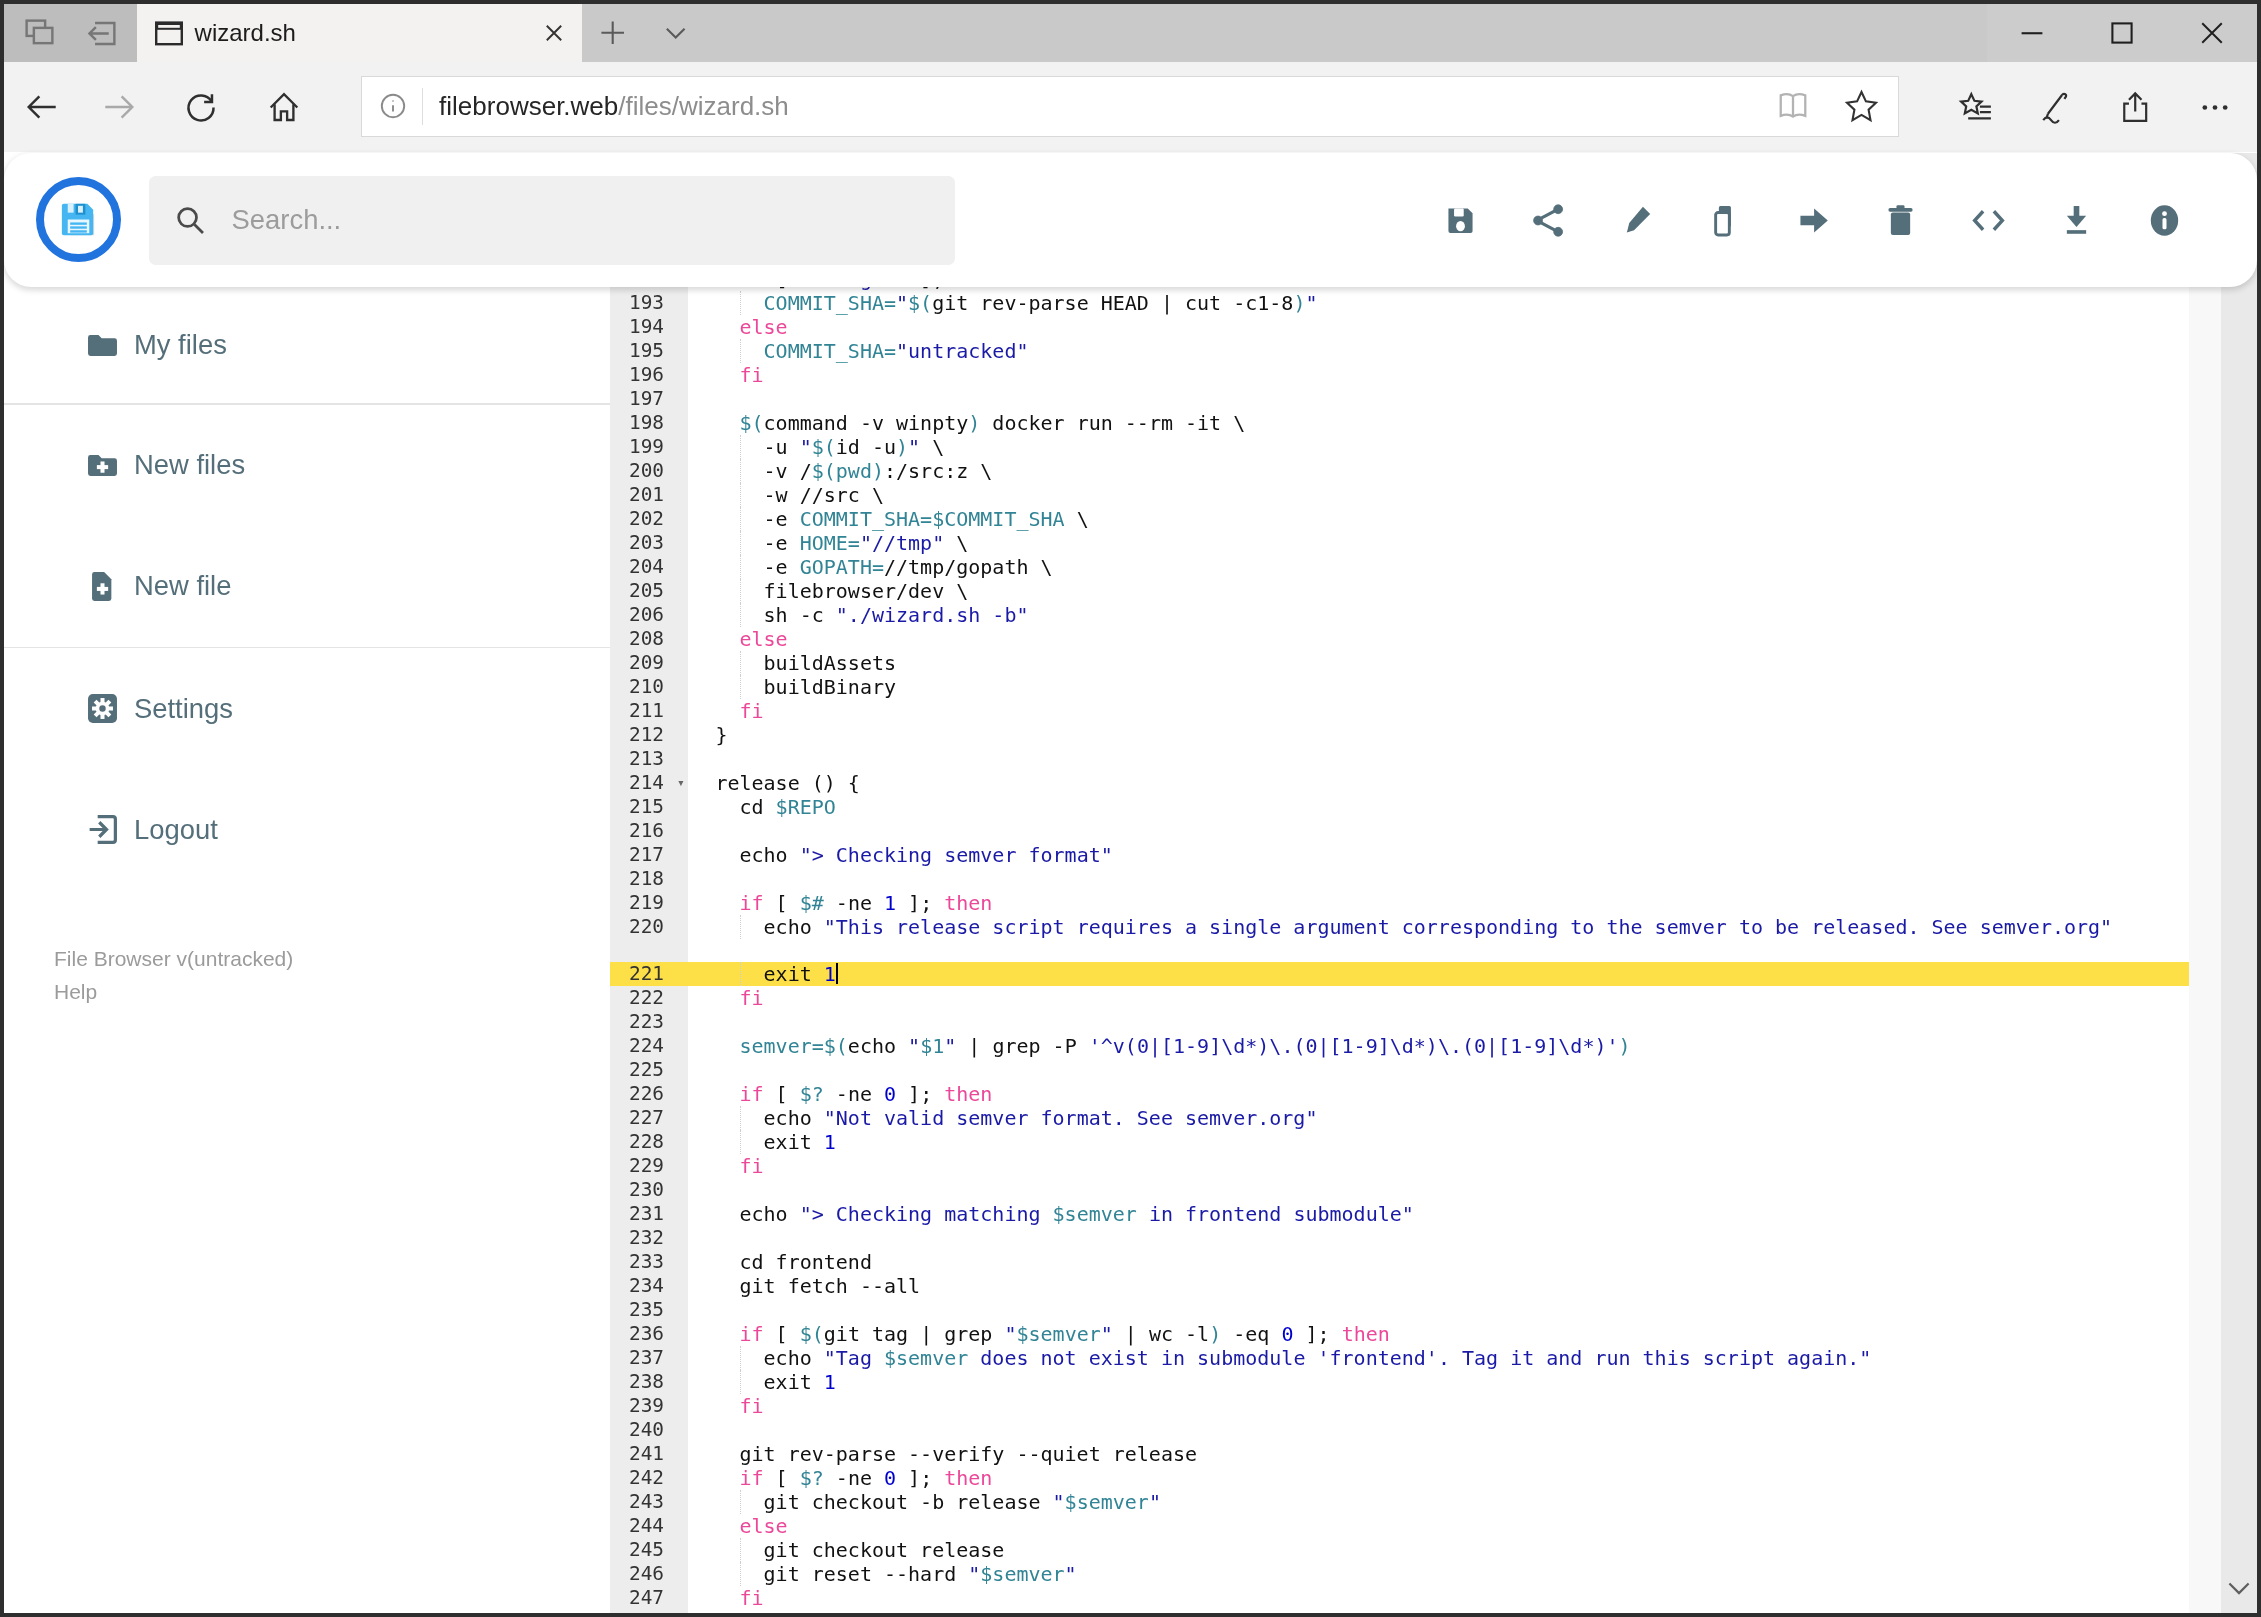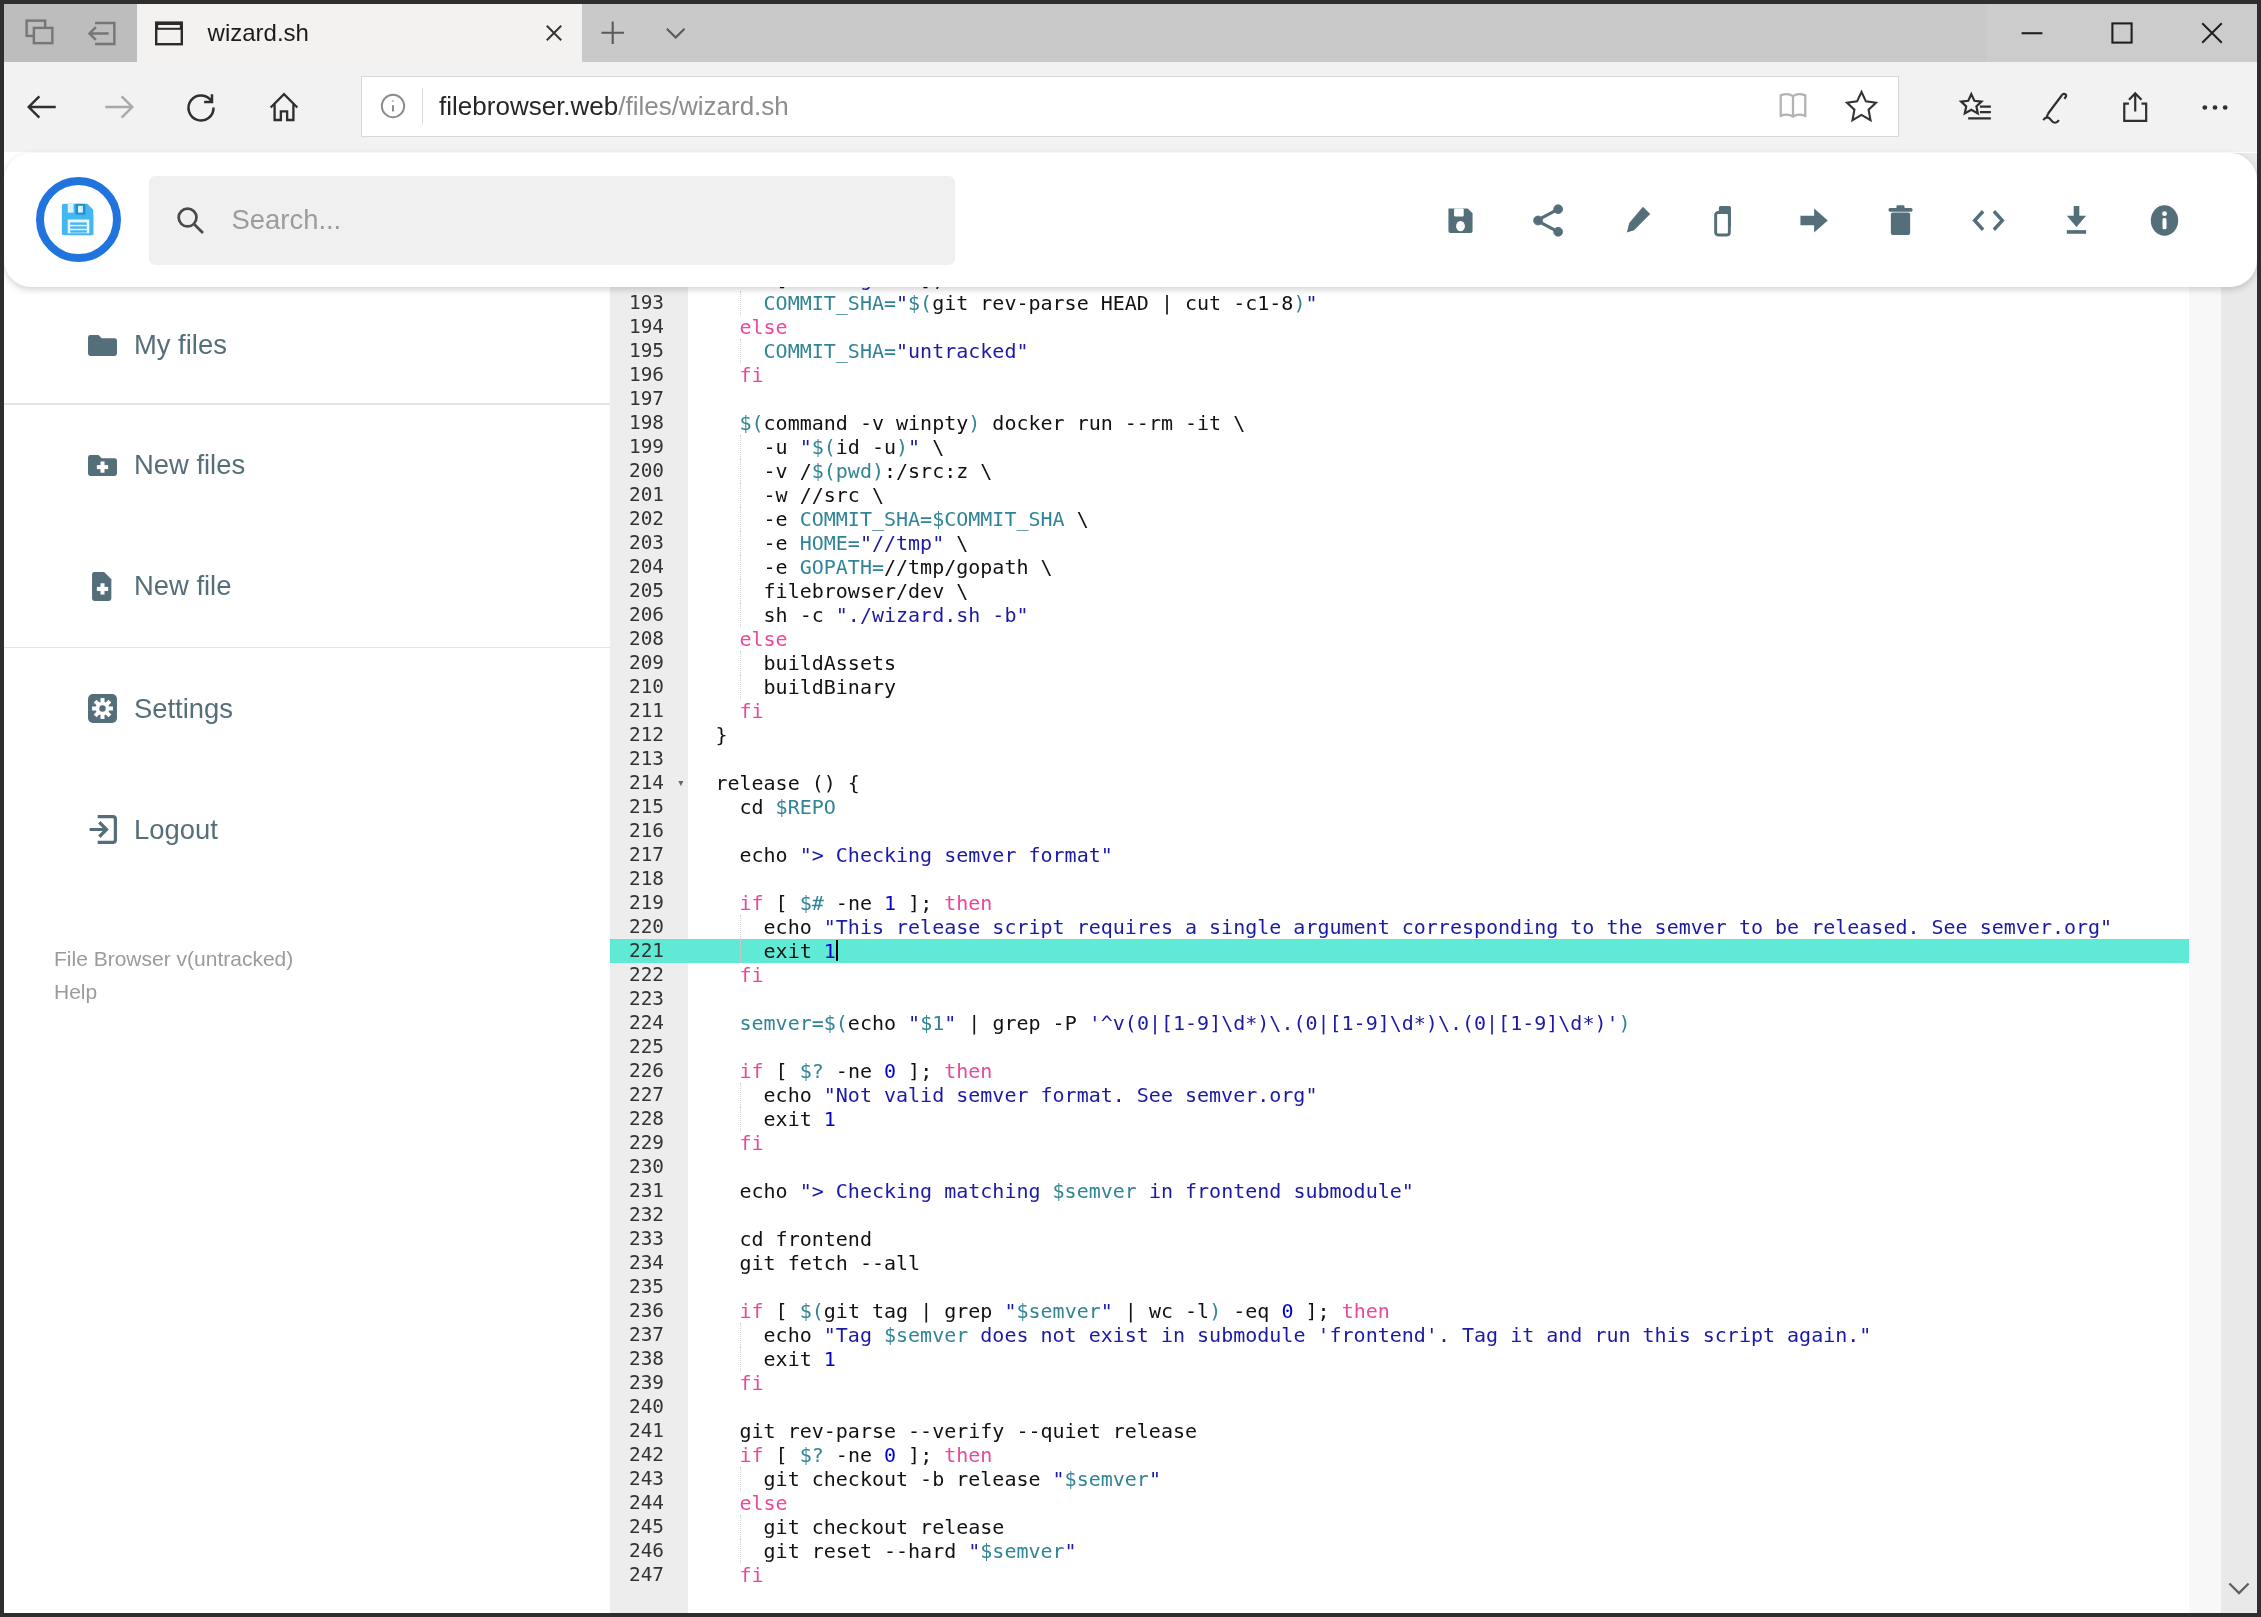--- a/index.html
+++ b/index.html
@@ -4,21 +4,21 @@
 <style>
   html,body{margin:0;padding:0;background:#666;}
   .window{width:2261px;height:1617px;border:4px solid #2e2e2e;box-sizing:border-box;
     position:relative;background:#fff;overflow:hidden;font-family:"Liberation Sans",sans-serif;}
   svg{display:block}
 
   
   .titlebar{position:absolute;left:0;top:0;width:2253px;height:58px;background:#c9c9c9;display:flex;align-items:stretch;}
   .tabzone-left{width:123px;background:#bdbdbd;display:flex;align-items:center;justify-content:space-around;padding:0 4.8px;}
   .tb-iconbtn{width:42px;height:42px;display:flex;align-items:center;justify-content:center;}
-  .tab{width:413px;background:#f3f2f1;display:flex;align-items:center;padding:8px 16px;gap:23px;}
+  .tab{width:413px;background:#f3f2f1;display:flex;align-items:center;padding:8px 16px;gap:10px;}
   .tab-title{font-size:24px;color:#1c1c1c;flex:1;white-space:nowrap;}
   .tab-extra{display:flex;align-items:center;}
   .tab-btn{width:63px;height:58px;display:flex;align-items:center;justify-content:center;}
   .win-controls{margin-left:auto;display:flex;}
   .win-btn{width:90px;height:58px;display:flex;align-items:center;justify-content:center;background:#cccccc;}
 
   
   .navbar{position:absolute;top:58px;left:0;width:2253px;height:90px;background:#f2f2f2;}
   .nav-icon{position:absolute;top:27.4px;width:36px;height:36px;display:flex;align-items:center;justify-content:center;}
   .urlbox{position:absolute;left:357px;top:13.7px;width:1538px;height:61px;background:#fff;border:1.6px solid #d9d9d9;
@@ -49,21 +49,21 @@
   .side-label{font-size:27.4px;color:#546E7A;}
   .side-divider{height:1.6px;background:#e4e4e4;}
   .side-footer{margin-top:52px;padding-left:50px;font-size:21px;color:#9b9b9b;line-height:33px;}
   .side-footer .help{cursor:pointer;}
 
   
   .editor{position:absolute;left:606px;top:283px;right:68px;bottom:0;overflow:hidden;background:#fff;}
   .gutter-bg{position:absolute;left:0;top:0;bottom:0;width:78px;background:#ededed;}
   .rows{position:absolute;left:0;top:-20px;right:0;}
   .row{display:flex;height:24px;}
-  .row.hl{background:#5eead4;}
+  .row.hl{background:#fde047;margin-top:23px;}
   .gl{width:78px;text-align:right;padding-right:24px;box-sizing:border-box;position:relative;flex:none;
     font-family:"DejaVu Sans Mono",monospace;font-size:19.4px;line-height:24px;color:#333;}
   .fold{position:absolute;right:3.2px;top:0;font-size:13px;color:#666;line-height:24px;cursor:pointer;}
   .cl{flex:1;position:relative;white-space:pre;padding-left:27.4px;box-sizing:border-box;
     font-family:"DejaVu Sans Mono",monospace;font-size:20px;line-height:24px;color:#111;}
   .guide{position:absolute;left:52px;top:0;bottom:0;border-left:1.6px dotted #cfcfcf;}
   .t-d{color:#111;} .t-k{color:#ec4899;} .t-s{color:#1A1AA6;} .t-v{color:#318495;} .t-n{color:#0000CD;}
   .cursor{display:inline-block;width:2.4px;height:21px;background:#000;vertical-align:-3.2px;}
 
   

